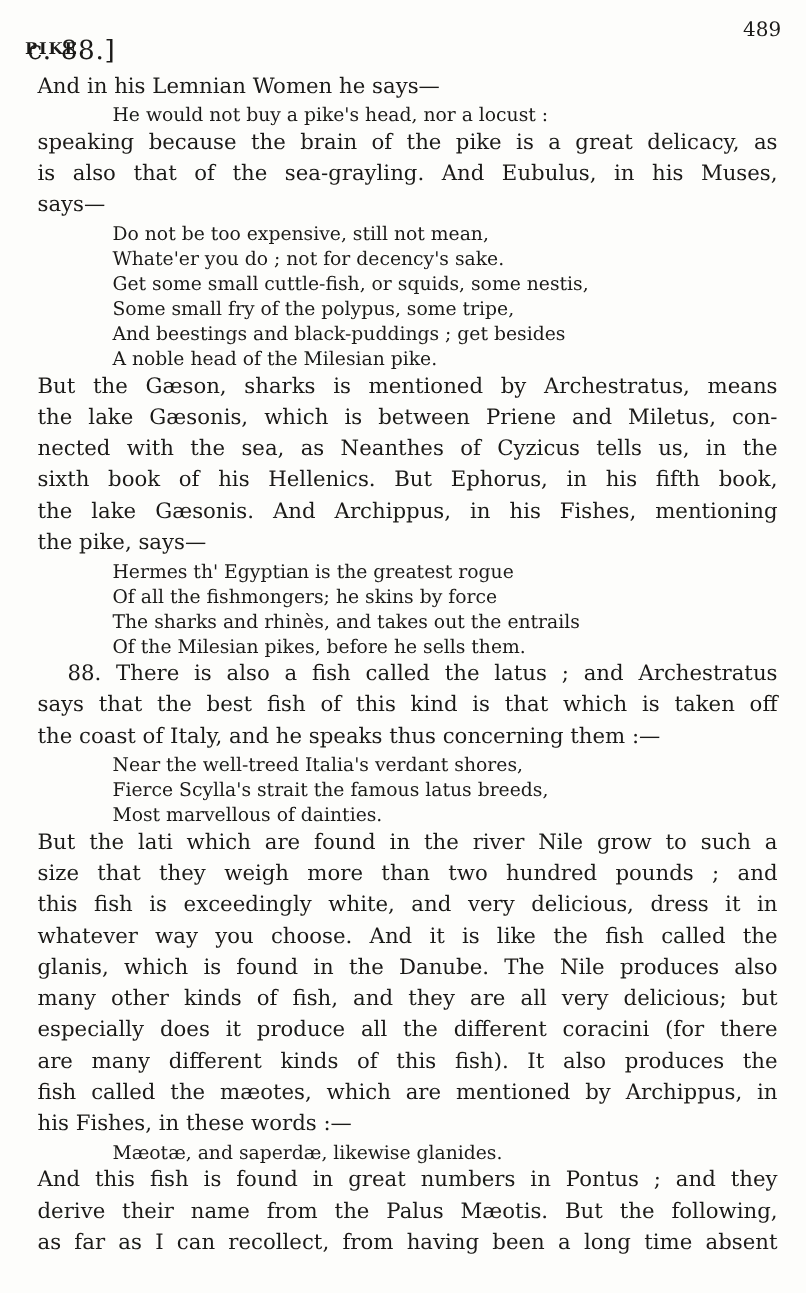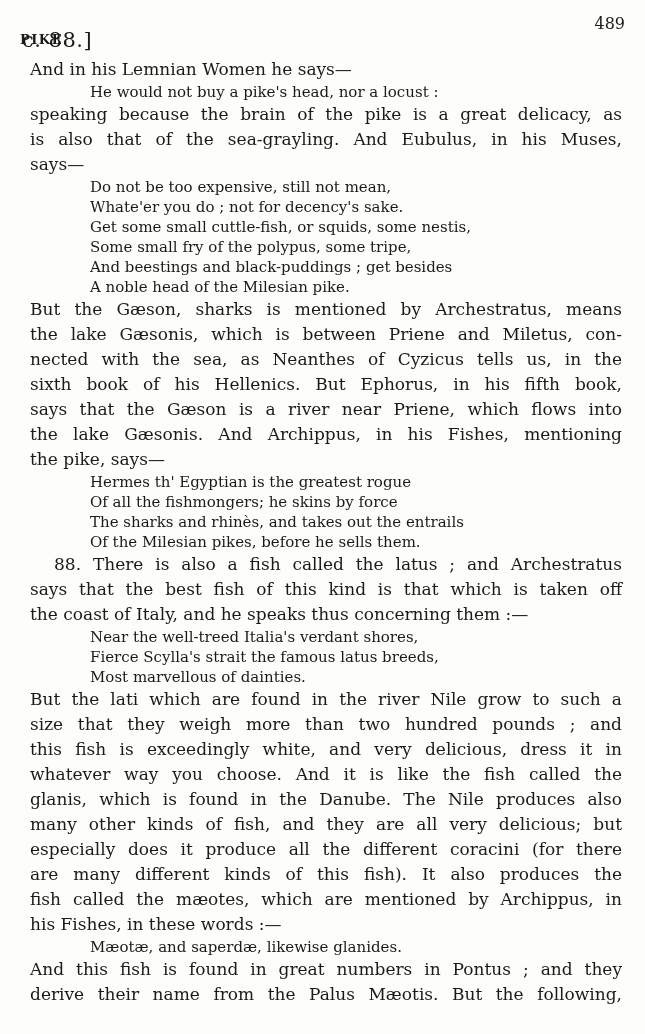--- a/index.html
+++ b/index.html
@@ -69,21 +69,20 @@
         <div class="line">Get some small cuttle-fish, or squids, some nestis,</div>
         <div class="line">Some small fry of the polypus, some tripe,</div>
         <div class="line">And beestings and black-puddings ; get besides</div>
         <div class="line">A noble head of the Milesian pike.</div>
       </div>
       <div class="block para">
         <div class="line j">But the Gæson, sharks is mentioned by Archestratus, means</div>
         <div class="line j">the lake Gæsonis, which is between Priene and Miletus, con-</div>
         <div class="line j">nected with the sea, as Neanthes of Cyzicus tells us, in the</div>
         <div class="line j">sixth book of his Hellenics.  But Ephorus, in his fifth book,</div>
-        <div class="line j">says that the Gæson is a river near Priene, which flows into</div>
         <div class="line j">the lake Gæsonis.  And Archippus, in his Fishes, mentioning</div>
         <div class="line">the pike, says—</div>
       </div>
       <div class="block verse">
         <div class="line">Hermes th' Egyptian is the greatest rogue</div>
         <div class="line">Of all the fishmongers;  he skins by force</div>
         <div class="line">The sharks and rhinès, and takes out the entrails</div>
         <div class="line">Of the Milesian pikes, before he sells them.</div>
       </div>
       <div class="block para indent-first">
@@ -107,15 +106,16 @@
         <div class="line j">are many different kinds of this fish).  It also produces the</div>
         <div class="line j">fish called the mæotes, which are mentioned by Archippus, in</div>
         <div class="line">his Fishes, in these words :—</div>
       </div>
       <div class="block verse">
         <div class="line">Mæotæ, and saperdæ, likewise glanides.</div>
       </div>
       <div class="block para">
         <div class="line j">And this fish is found in great numbers in Pontus ; and they</div>
         <div class="line j">derive their name from the Palus Mæotis.  But the following,</div>
+        <div class="line j">as far as I can recollect, from having been a long time absent</div>
       </div>
     </div>
 </div>
 
 </body></html>

